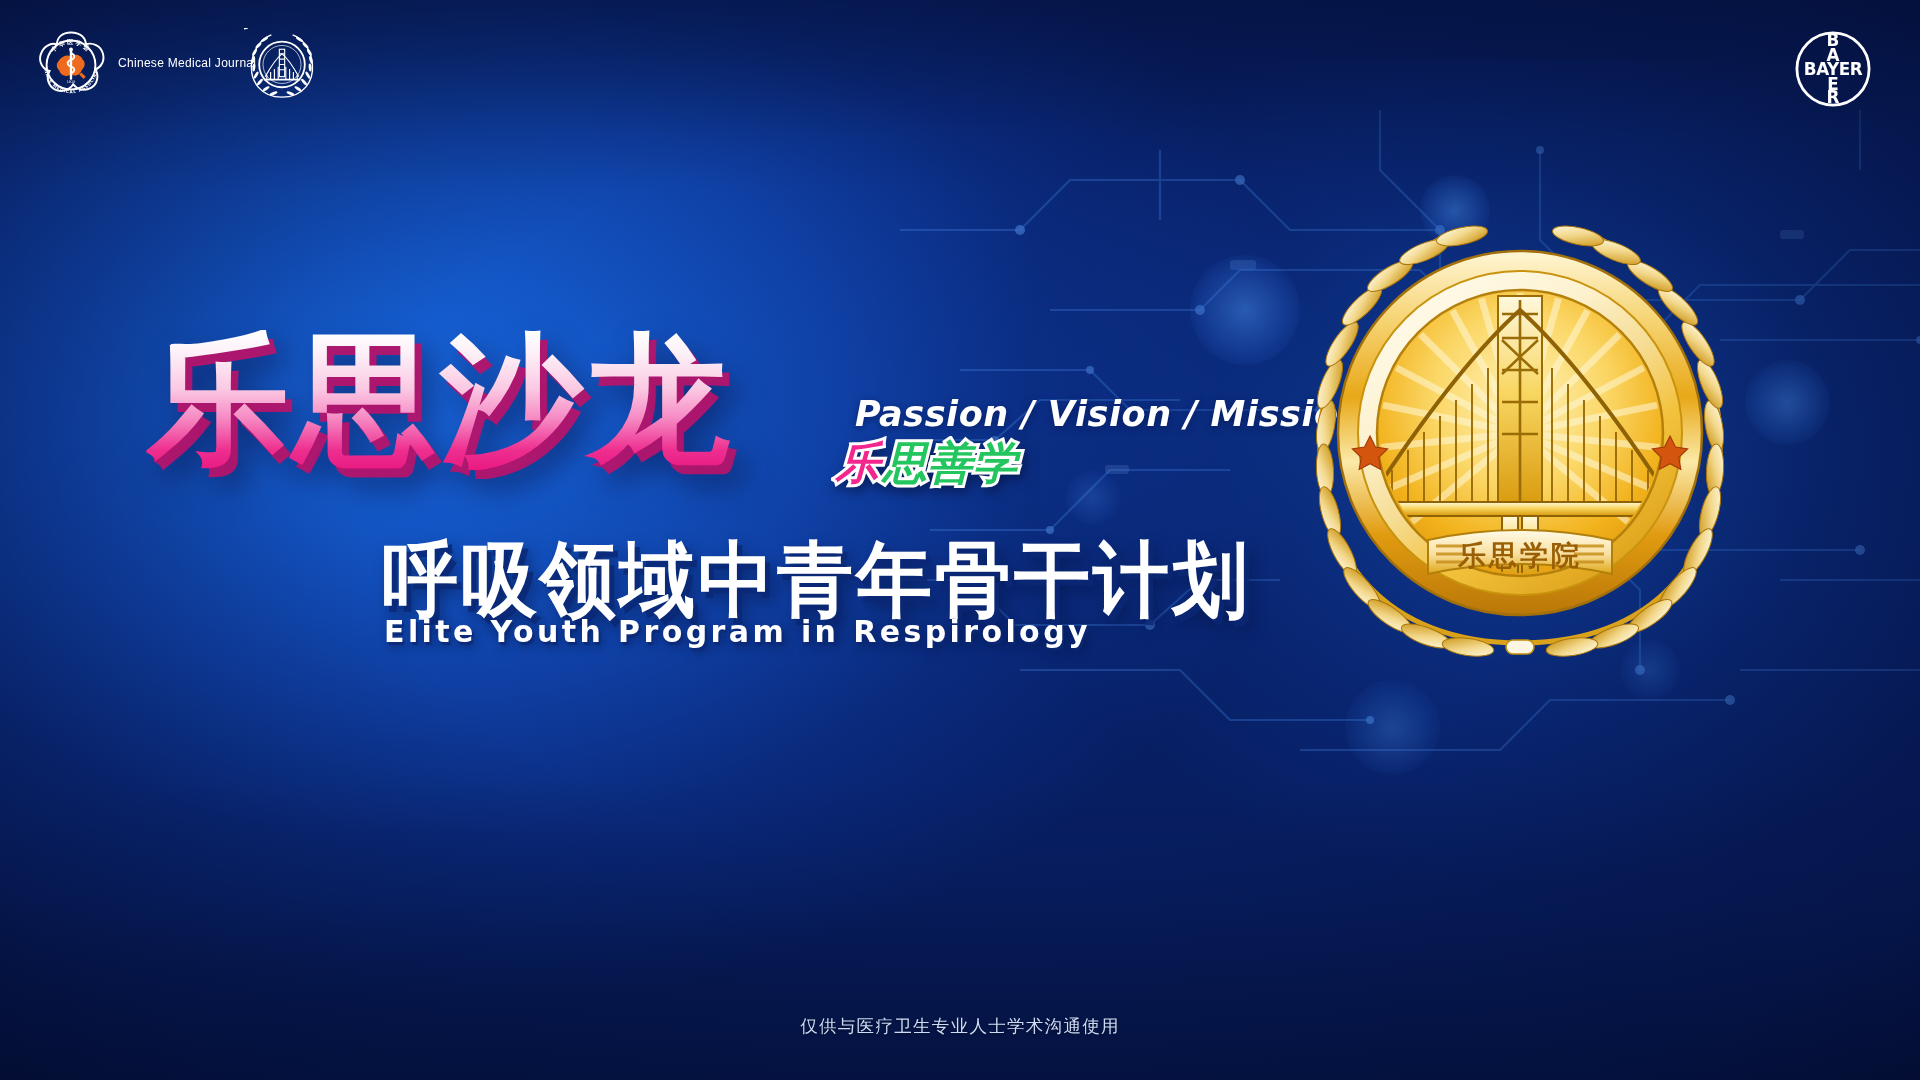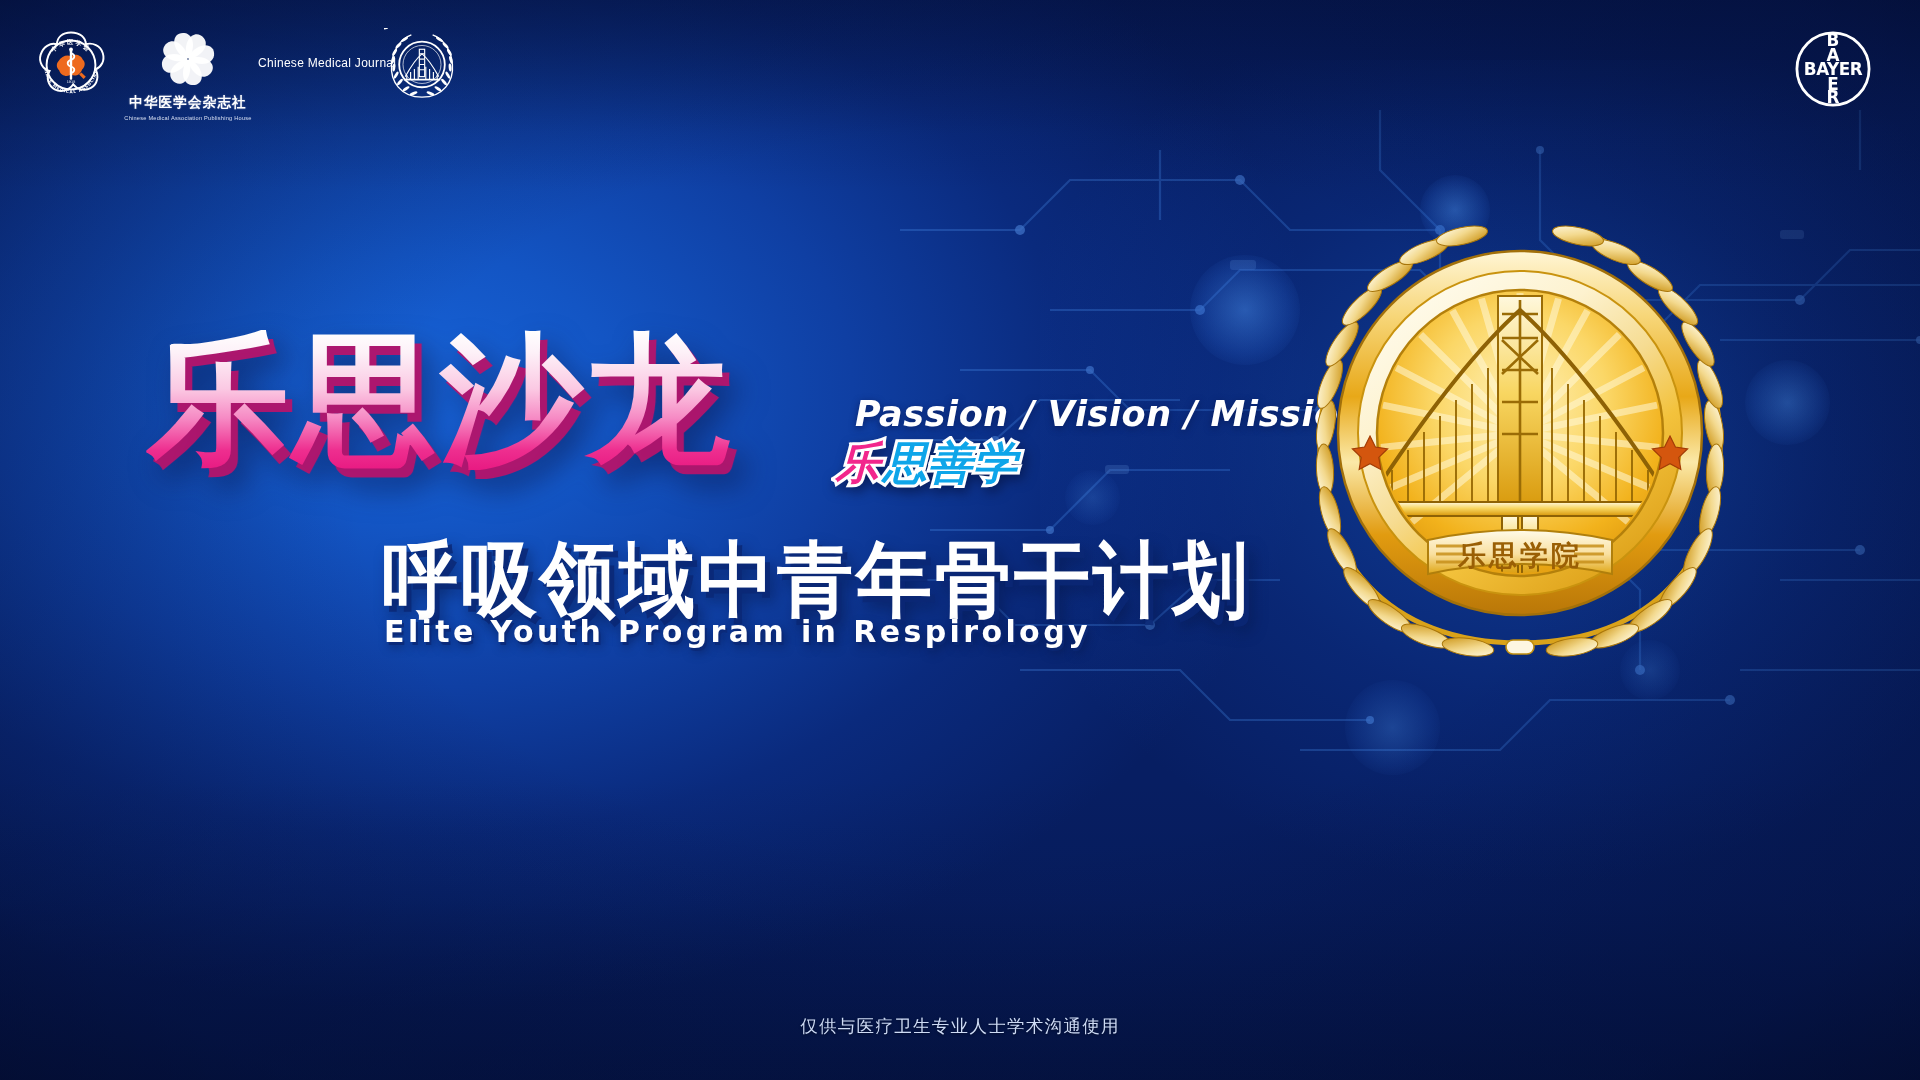--- a/index.html
+++ b/index.html
@@ -85,21 +85,21 @@
     font-weight:900; font-size:44px; font-style:italic; letter-spacing:1px;
     white-space:nowrap; display:flex; align-items:baseline; gap:2px;
     filter:drop-shadow(3px 5px 6px rgba(6,20,70,.7));
   }
   .slogan .pink{
     color:#f2268c;
     -webkit-text-stroke:6px #ffffff; paint-order:stroke fill;
     transform:skewX(-2deg);
   }
   .slogan .blue{
-    color:#0ea5e9;
+    color:#22c55e;
     -webkit-text-stroke:6px #ffffff; paint-order:stroke fill;
   }
   .slogan .sp{ display:inline-block; width:16px; }
 
   
   .subtitle{
     position:absolute; left:382px; top:530px;
     font-family:"DejaVu Sans","Liberation Sans",sans-serif;
     font-weight:900; font-size:76px; letter-spacing:3px; color:#ffffff;
     white-space:nowrap; transform:scaleY(1.08);
@@ -227,40 +227,20 @@
         <text font-size="8.4" font-weight="bold" fill="#ffffff" letter-spacing="2.4" font-family="DejaVu Serif, serif">
           <textPath href="#cmaTop" startOffset="50%" text-anchor="middle">中华医学会</textPath>
         </text>
         <text font-size="5.6" font-weight="bold" fill="#ffffff" letter-spacing="1.1" font-family="DejaVu Sans, sans-serif">
           <textPath href="#cmaBot" startOffset="50%" text-anchor="middle">CHINESE MEDICAL ASSOCIATION</textPath>
         </text>
         <text x="50" y="74" font-size="4.6" fill="#ffffff" text-anchor="middle" font-family="DejaVu Sans, sans-serif">1915</text>
       </svg>
     </div>
 
-    <div class="rosette-wrap">
-      <svg class="rosette" viewBox="0 0 100 100">
-        <g fill="#ffffff">
-          <g transform="translate(50,50)">
-            <g>
-              <path d="M0,-4 C18,-30 44,-26 42,-6 C40,10 18,12 2,2 Z" transform="rotate(0)" opacity=".95"></path>
-              <path d="M0,-4 C18,-30 44,-26 42,-6 C40,10 18,12 2,2 Z" transform="rotate(45)" opacity=".95"></path>
-              <path d="M0,-4 C18,-30 44,-26 42,-6 C40,10 18,12 2,2 Z" transform="rotate(90)" opacity=".95"></path>
-              <path d="M0,-4 C18,-30 44,-26 42,-6 C40,10 18,12 2,2 Z" transform="rotate(135)" opacity=".95"></path>
-              <path d="M0,-4 C18,-30 44,-26 42,-6 C40,10 18,12 2,2 Z" transform="rotate(180)" opacity=".95"></path>
-              <path d="M0,-4 C18,-30 44,-26 42,-6 C40,10 18,12 2,2 Z" transform="rotate(225)" opacity=".95"></path>
-              <path d="M0,-4 C18,-30 44,-26 42,-6 C40,10 18,12 2,2 Z" transform="rotate(270)" opacity=".95"></path>
-              <path d="M0,-4 C18,-30 44,-26 42,-6 C40,10 18,12 2,2 Z" transform="rotate(315)" opacity=".95"></path>
-            </g>
-          </g>
-        </g>
-      </svg>
-      <div class="cmapub-cn">中华医学会杂志社</div>
-      <div class="cmapub-en">Chinese Medical Association Publishing House</div>
-    </div>
 
     <div class="cmj-wrap">
       <svg class="cmj-mark" viewBox="0 0 100 95">
 
         <path d="M72 16 A34 34 0 1 0 72 80" fill="none" stroke="#ffffff" stroke-width="9" stroke-linecap="round"></path>
 
         <g fill="none" stroke="#ffffff" stroke-width="5">
           <path d="M40 34 H34 V72 H40"></path>
           <path d="M78 34 H84 V72 H78"></path>
           <path d="M36 72 Q59 62 82 72"></path>

